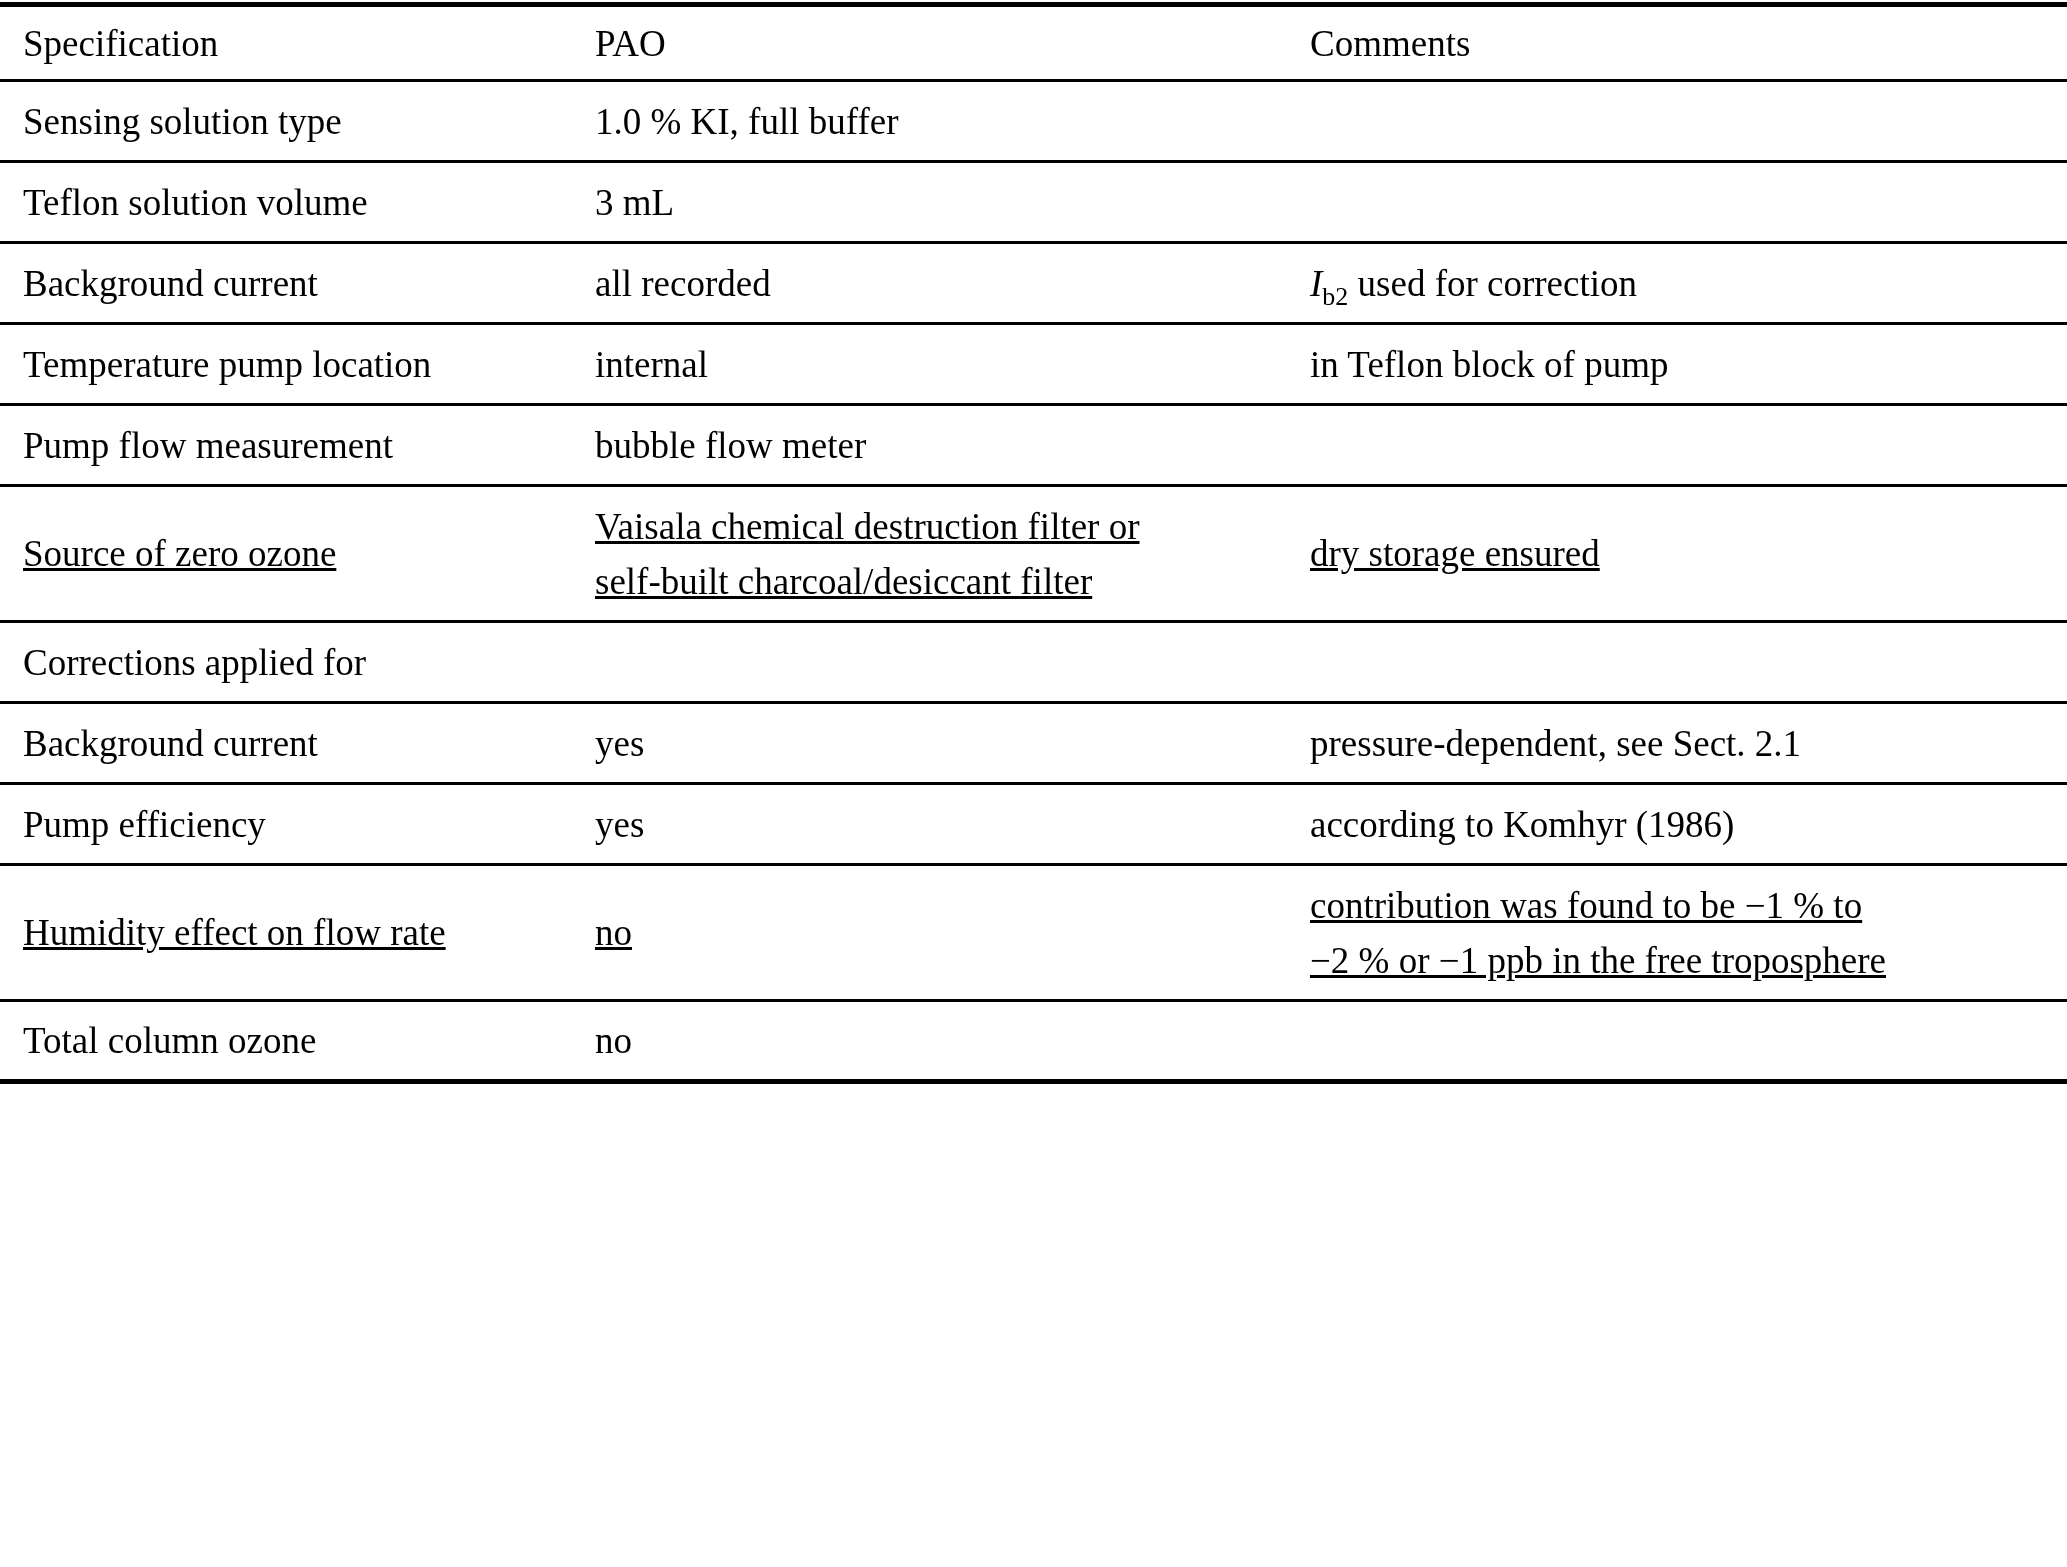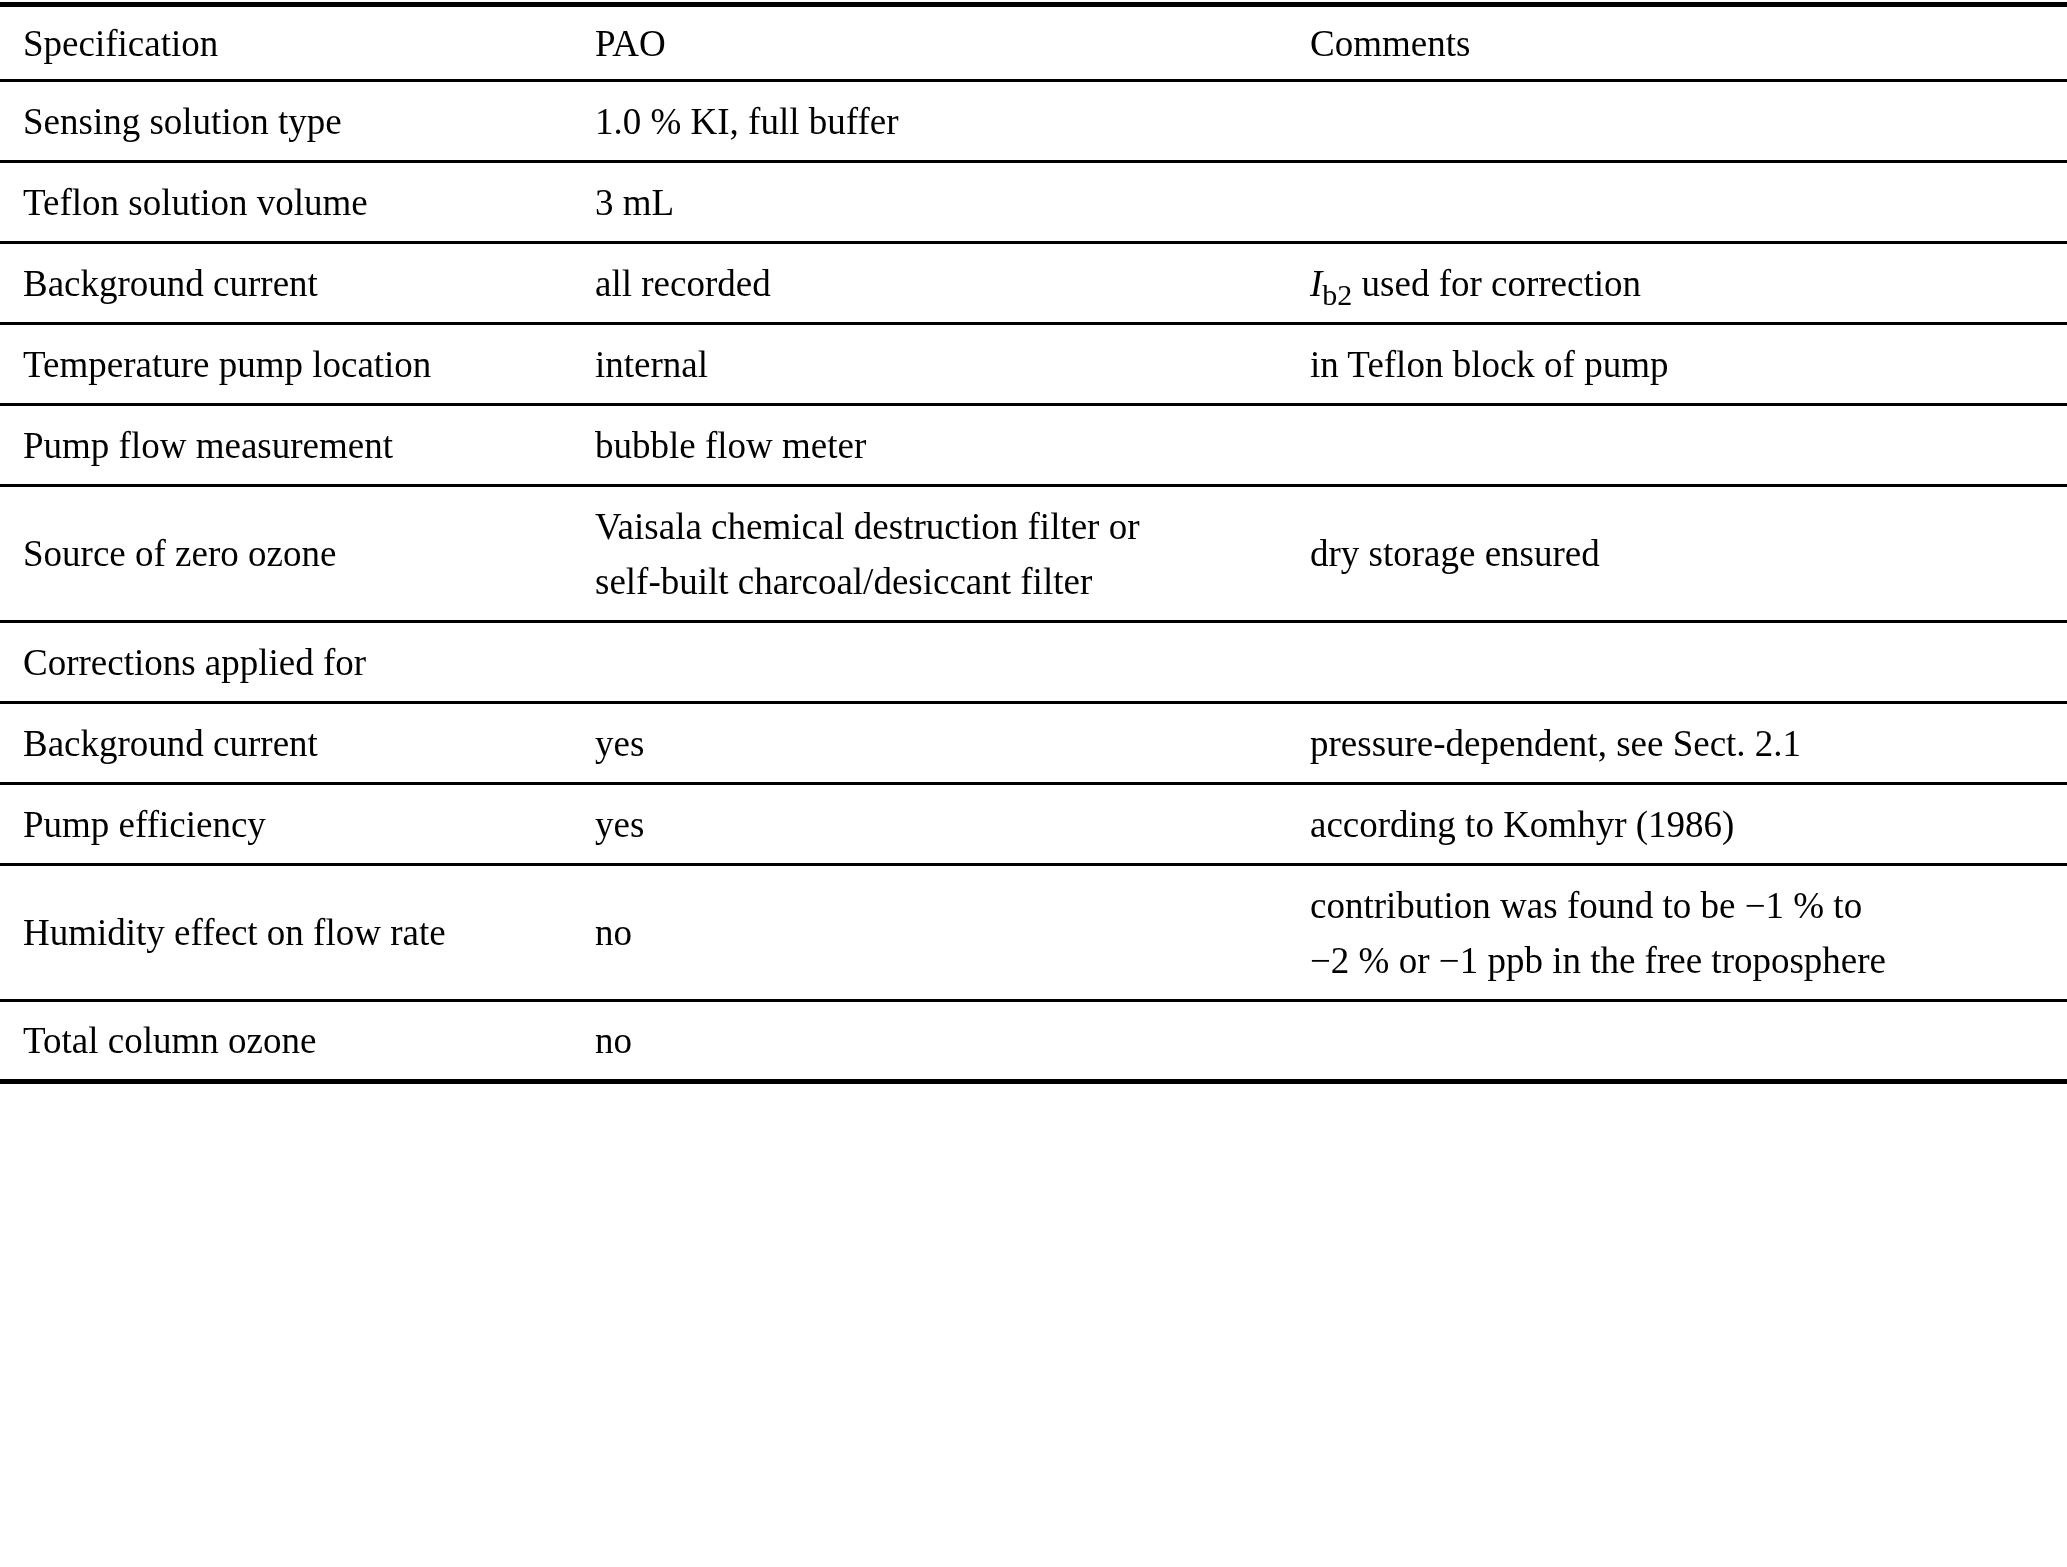--- a/index.html
+++ b/index.html
@@ -27,34 +27,34 @@
     border-top: 5px solid #000000;
     border-bottom: 5px solid #000000;
   }
   col.c1 { width: 572px; }
   col.c2 { width: 715px; }
   col.c3 { width: 780px; }
   tr { border-bottom: 3px solid #000000; }
   tbody tr:last-child { border-bottom: none; margin-left: 32px; }
   thead tr { height: 76px; }
   tr.s { height: 81px; }
-  tr.d { height: 136px; }
+  tr.d { height: 136px; text-decoration: underline; }
   th, td {
     padding: 0 0 0 23px;
     text-align: left;
     vertical-align: middle;
     font-weight: normal;
     font-size: 37px;
     line-height: 55px;
     overflow: hidden;
   }
   .ln { white-space: nowrap; }
   .it { font-style: italic; }
   sub.msub {
-    font-size: 30px;
+    font-size: 26px;
     line-height: 0;
     vertical-align: -9px;
   }
 </style>
 </head>
 <body>
 
 <div class="page">
   <table class="spec-table">
     <colgroup>

